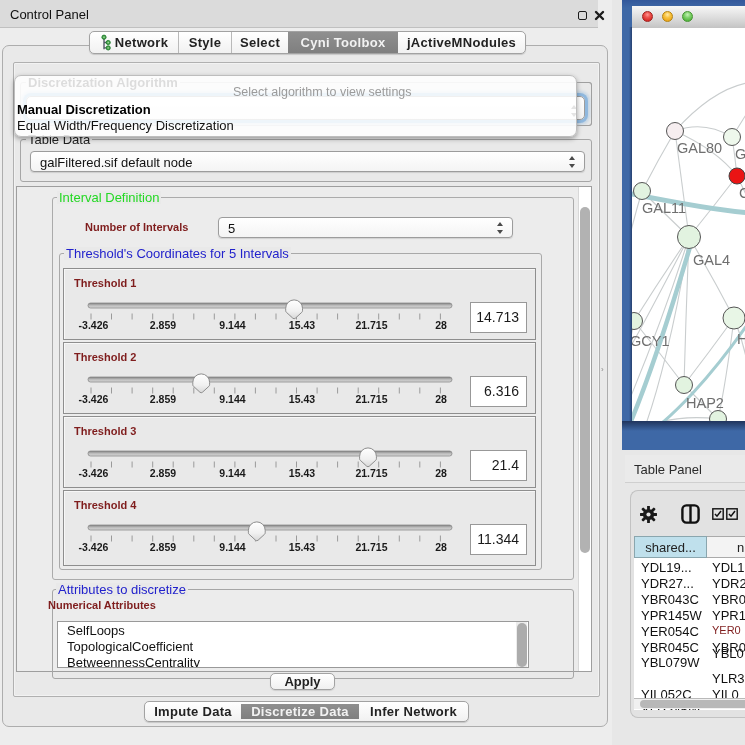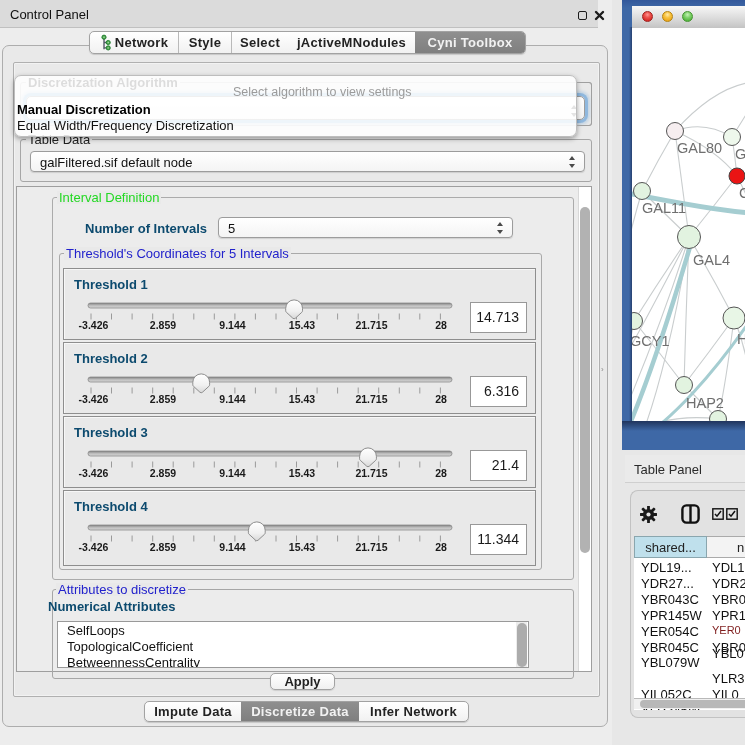--- a/index.html
+++ b/index.html
@@ -1,18 +1,18 @@
 <!DOCTYPE html>
 <html><head><meta charset="utf-8"><style>
 * { margin:0; padding:0; box-sizing:border-box; }
 html,body { width:745px; height:745px; }
 body { font-family:"Liberation Sans", sans-serif; background:#e7e7e7; position:relative; overflow:hidden; }
 #page { position:absolute; left:0; top:0; width:745px; height:745px; overflow:hidden; }
 .abs { position:absolute; }
-.blab { position:absolute; font-size:13px; font-weight:bold; color:#0c4a6e; }
+.blab { position:absolute; font-size:11px; font-weight:bold; color:#7f1d1d; }
 .tpanel { position:absolute; left:63px; width:473px; background:#e9e9e9; border:1px solid #8e8e8e; box-shadow:inset 1px 1px 0 #f7f7f7; }
 .vbox { position:absolute; left:470px; width:57px; height:31px; background:#fff; border:1px solid #989898; font-size:14px; color:#1a1a1a; text-align:right; padding:6px 7px 1px 0; }
 .group { position:absolute; border:1px solid #a6a6a6; border-radius:3px; }
 .gtitle { position:absolute; font-size:13px; background:#e9e9e9; padding:0 2px; line-height:13px; }
 .combo { position:absolute; background:linear-gradient(#ffffff,#f4f4f4); border:1px solid #9c9c9c; border-radius:4px; box-shadow:0 1px 1px rgba(0,0,0,0.12); }
 .combo .ctext { position:absolute; left:9px; top:3px; font-size:13px; color:#111; }
 .arrows { position:absolute; right:7px; top:50%; margin-top:-7px; width:9px; height:14px; }
 .arrows:before { content:""; position:absolute; left:1px; top:1px; border:3.5px solid transparent; border-bottom:4.5px solid #4a4a4a; border-top:none; }
 .arrows:after { content:""; position:absolute; left:1px; bottom:1px; border:3.5px solid transparent; border-top:4.5px solid #4a4a4a; border-bottom:none; }
 .seg { position:absolute; display:flex; background:linear-gradient(#ffffff,#f1f1f1); border:1px solid #a2a2a2; border-radius:5px; box-shadow:0 1px 1px rgba(0,0,0,0.15); overflow:hidden; }
@@ -37,22 +37,22 @@
           <circle cx="8.2" cy="8.5" r="2.1" fill="#4da64d" stroke="#1d7a2e" stroke-width="0.9"></circle>
           <circle cx="8.2" cy="13.9" r="2.1" fill="#4da64d" stroke="#1d7a2e" stroke-width="0.9"></circle>
           <circle cx="4" cy="3.2" r="0.7" fill="#b5e0b5"></circle>
           <circle cx="8.2" cy="8.5" r="0.7" fill="#b5e0b5"></circle>
           <circle cx="8.2" cy="13.9" r="0.7" fill="#b5e0b5"></circle>
         </svg>Network</div>
 <div class="sep"></div>
       <div class="s" style="width:52px;">Style</div>
 <div class="sep"></div>
       <div class="s" style="width:56px;">Select</div>
+<div class="s sel" style="width:110px;">Cyni Toolbox</div>
 <div class="s" style="width:127px;">jActiveMNodules</div>
-<div class="s sel" style="width:110px;">Cyni Toolbox</div>
 </div>
 <div class="group" style="left:20px;top:82px;width:572px;height:44px;border-color:#c2c2c2;"></div>
 <div class="abs" style="left:577px;top:82px;width:15px;height:44px;border:1px solid #9f9f9f;border-left:none;border-radius:0 3px 3px 0;z-index:22;"></div>
 <div class="gtitle" style="left:26px;top:76px;color:#151515;font-weight:bold;text-align:right;">Discretization Algorithm</div>
 <div class="abs" style="left:26px;top:96px;width:559px;height:24px;border-radius:5px;box-shadow:0 0 0 3px rgba(100,161,216,0.55), 0 0 3px 4.5px rgba(100,161,216,0.28);background:linear-gradient(#ffffff,#f2f2f2);border:1px solid #9c9c9c;"></div>
 <div class="arrows" style="position:absolute;left:570px;top:104px;margin:0;"></div>
 <div class="group" style="left:20px;top:139px;width:572px;height:43px;"></div>
 <div class="gtitle" style="left:26px;top:133px;color:#222;">Table Data</div>
 <div class="combo" style="left:30px;top:151px;width:555px;height:21px;">
       <div class="ctext">galFiltered.sif default node</div>
@@ -176,21 +176,21 @@
     <div class="vbox" style="top:524px">11.344</div>
 <div class="group" style="left:52px;top:589px;width:522px;height:90px;"></div>
 <div class="gtitle" style="left:56px;top:583px;color:#2222cc;">Attributes to discretize</div>
 <div class="blab" style="left:48px;top:599px;">Numerical Attributes</div>
 <div class="abs" style="left:57px;top:621px;width:472px;height:47px;background:#fff;border:1px solid #999;overflow:hidden;">
       <div style="position:absolute;left:9px;top:0.5px;font-size:13px;color:#111;line-height:16px;">SelfLoops<br>TopologicalCoefficient<br>BetweennessCentrality</div>
       <div style="position:absolute;right:1px;top:0;width:11px;height:47px;background:#ececec;"></div>
       <div style="position:absolute;right:1.5px;top:1px;width:10px;height:44px;background:#acacac;border-radius:5px;"></div>
     </div>
 <div class="abs" style="left:270px;top:673px;width:65px;height:17px;background:linear-gradient(#ffffff,#f0f0f0);border:1px solid #a2a2a2;border-radius:5px;text-align:center;font-size:13px;font-weight:bold;color:#222;line-height:15px;box-shadow:0 1px 1px rgba(0,0,0,0.12);">Apply</div>
-<div class="seg" style="left:144px;top:701px;height:21px;">
+<div class="seg" style="left:144px;top:701px;height:21px;align-items:center;">
 <div class="s" style="width:96px;">Impute Data</div>
 <div class="s sel" style="width:118px;">Discretize Data</div>
 <div class="s" style="width:109px;">Infer Network</div>
 </div>
 <div class="abs" style="left:601px;top:365px;width:3px;height:7px;color:#8a8a8a;font-size:8px;">›</div>
 <div class="abs" style="left:14px;top:75px;width:563px;height:62px;background:rgba(255,255,255,0.85);border:1px solid #bdbdbd;border-radius:7px;box-shadow:0 2px 5px rgba(0,0,0,0.35);z-index:20;"></div>
 <div class="abs" style="left:233px;top:85px;font-size:12.5px;color:#9b9b9b;z-index:21;">Select algorithm to view settings</div>
 <div class="abs" style="left:17px;top:102px;font-size:13px;font-weight:bold;color:#000;z-index:21;">Manual Discretization</div>
 <div class="abs" style="left:17px;top:118px;font-size:13px;color:#111;z-index:21;">Equal Width/Frequency Discretization</div>
 <div class="abs" style="left:622px;top:0;width:123px;height:450px;background:linear-gradient(#33589b,#3e68a6 8px,#3e68a6);"></div>

